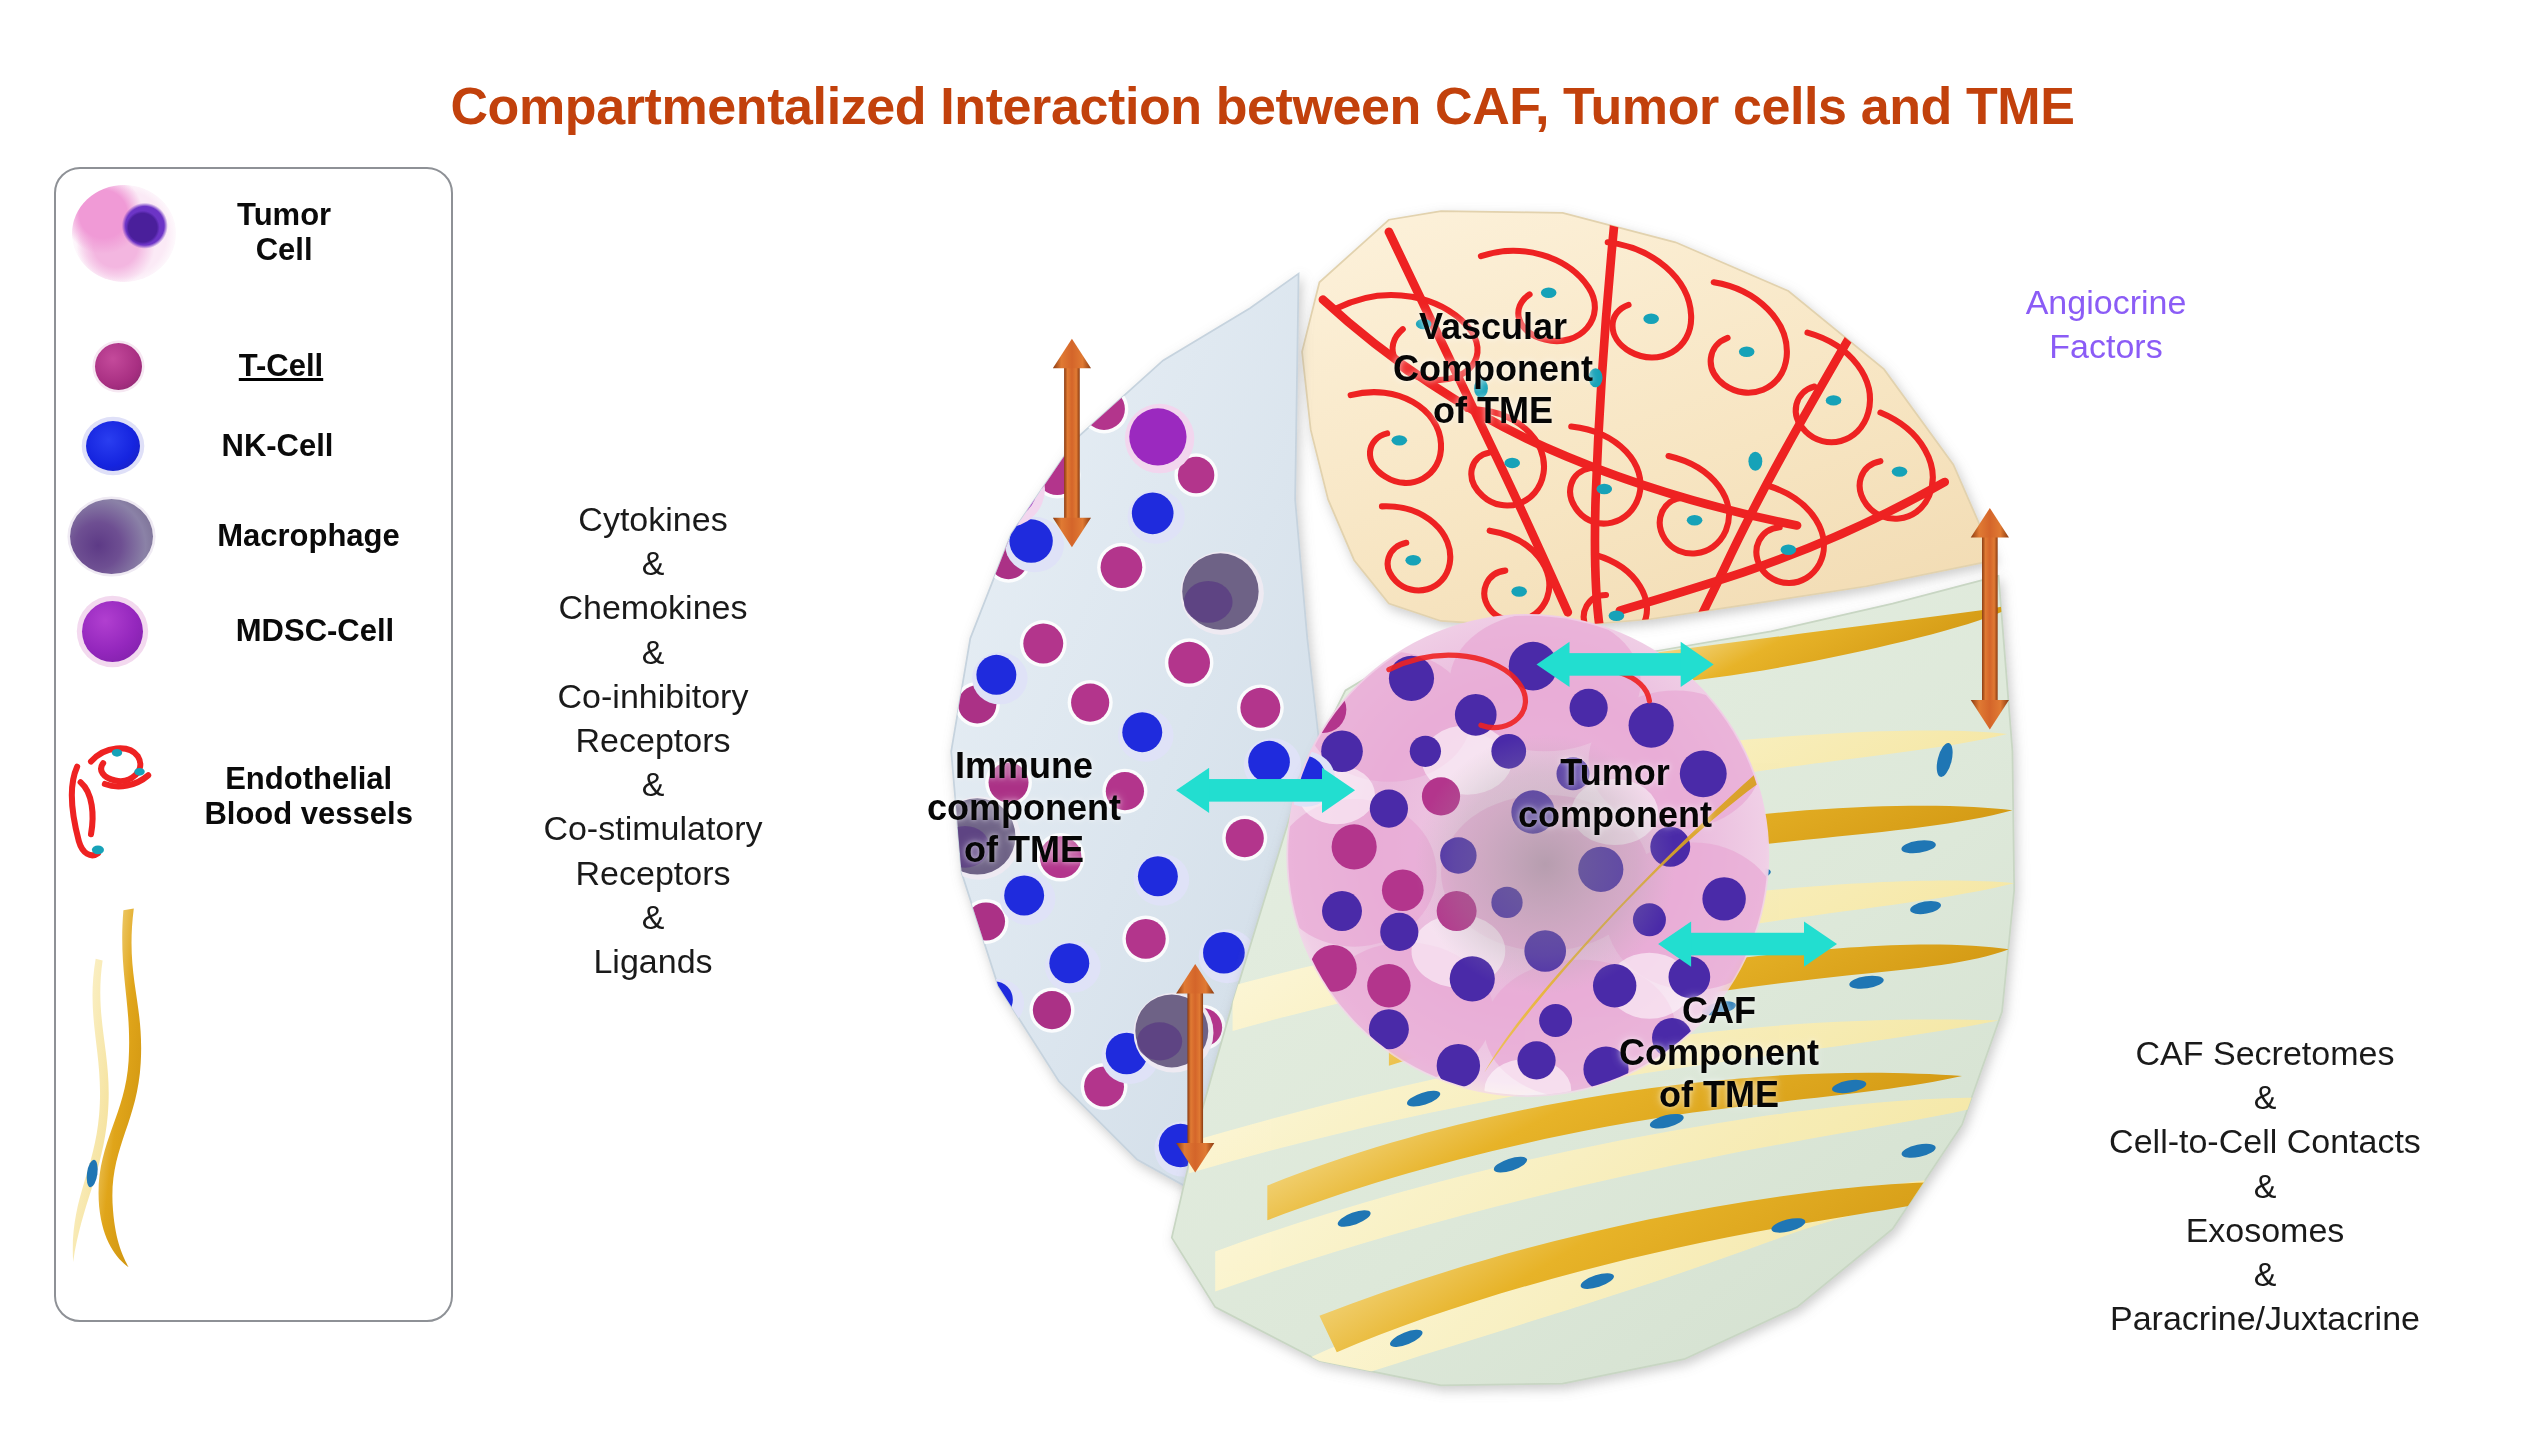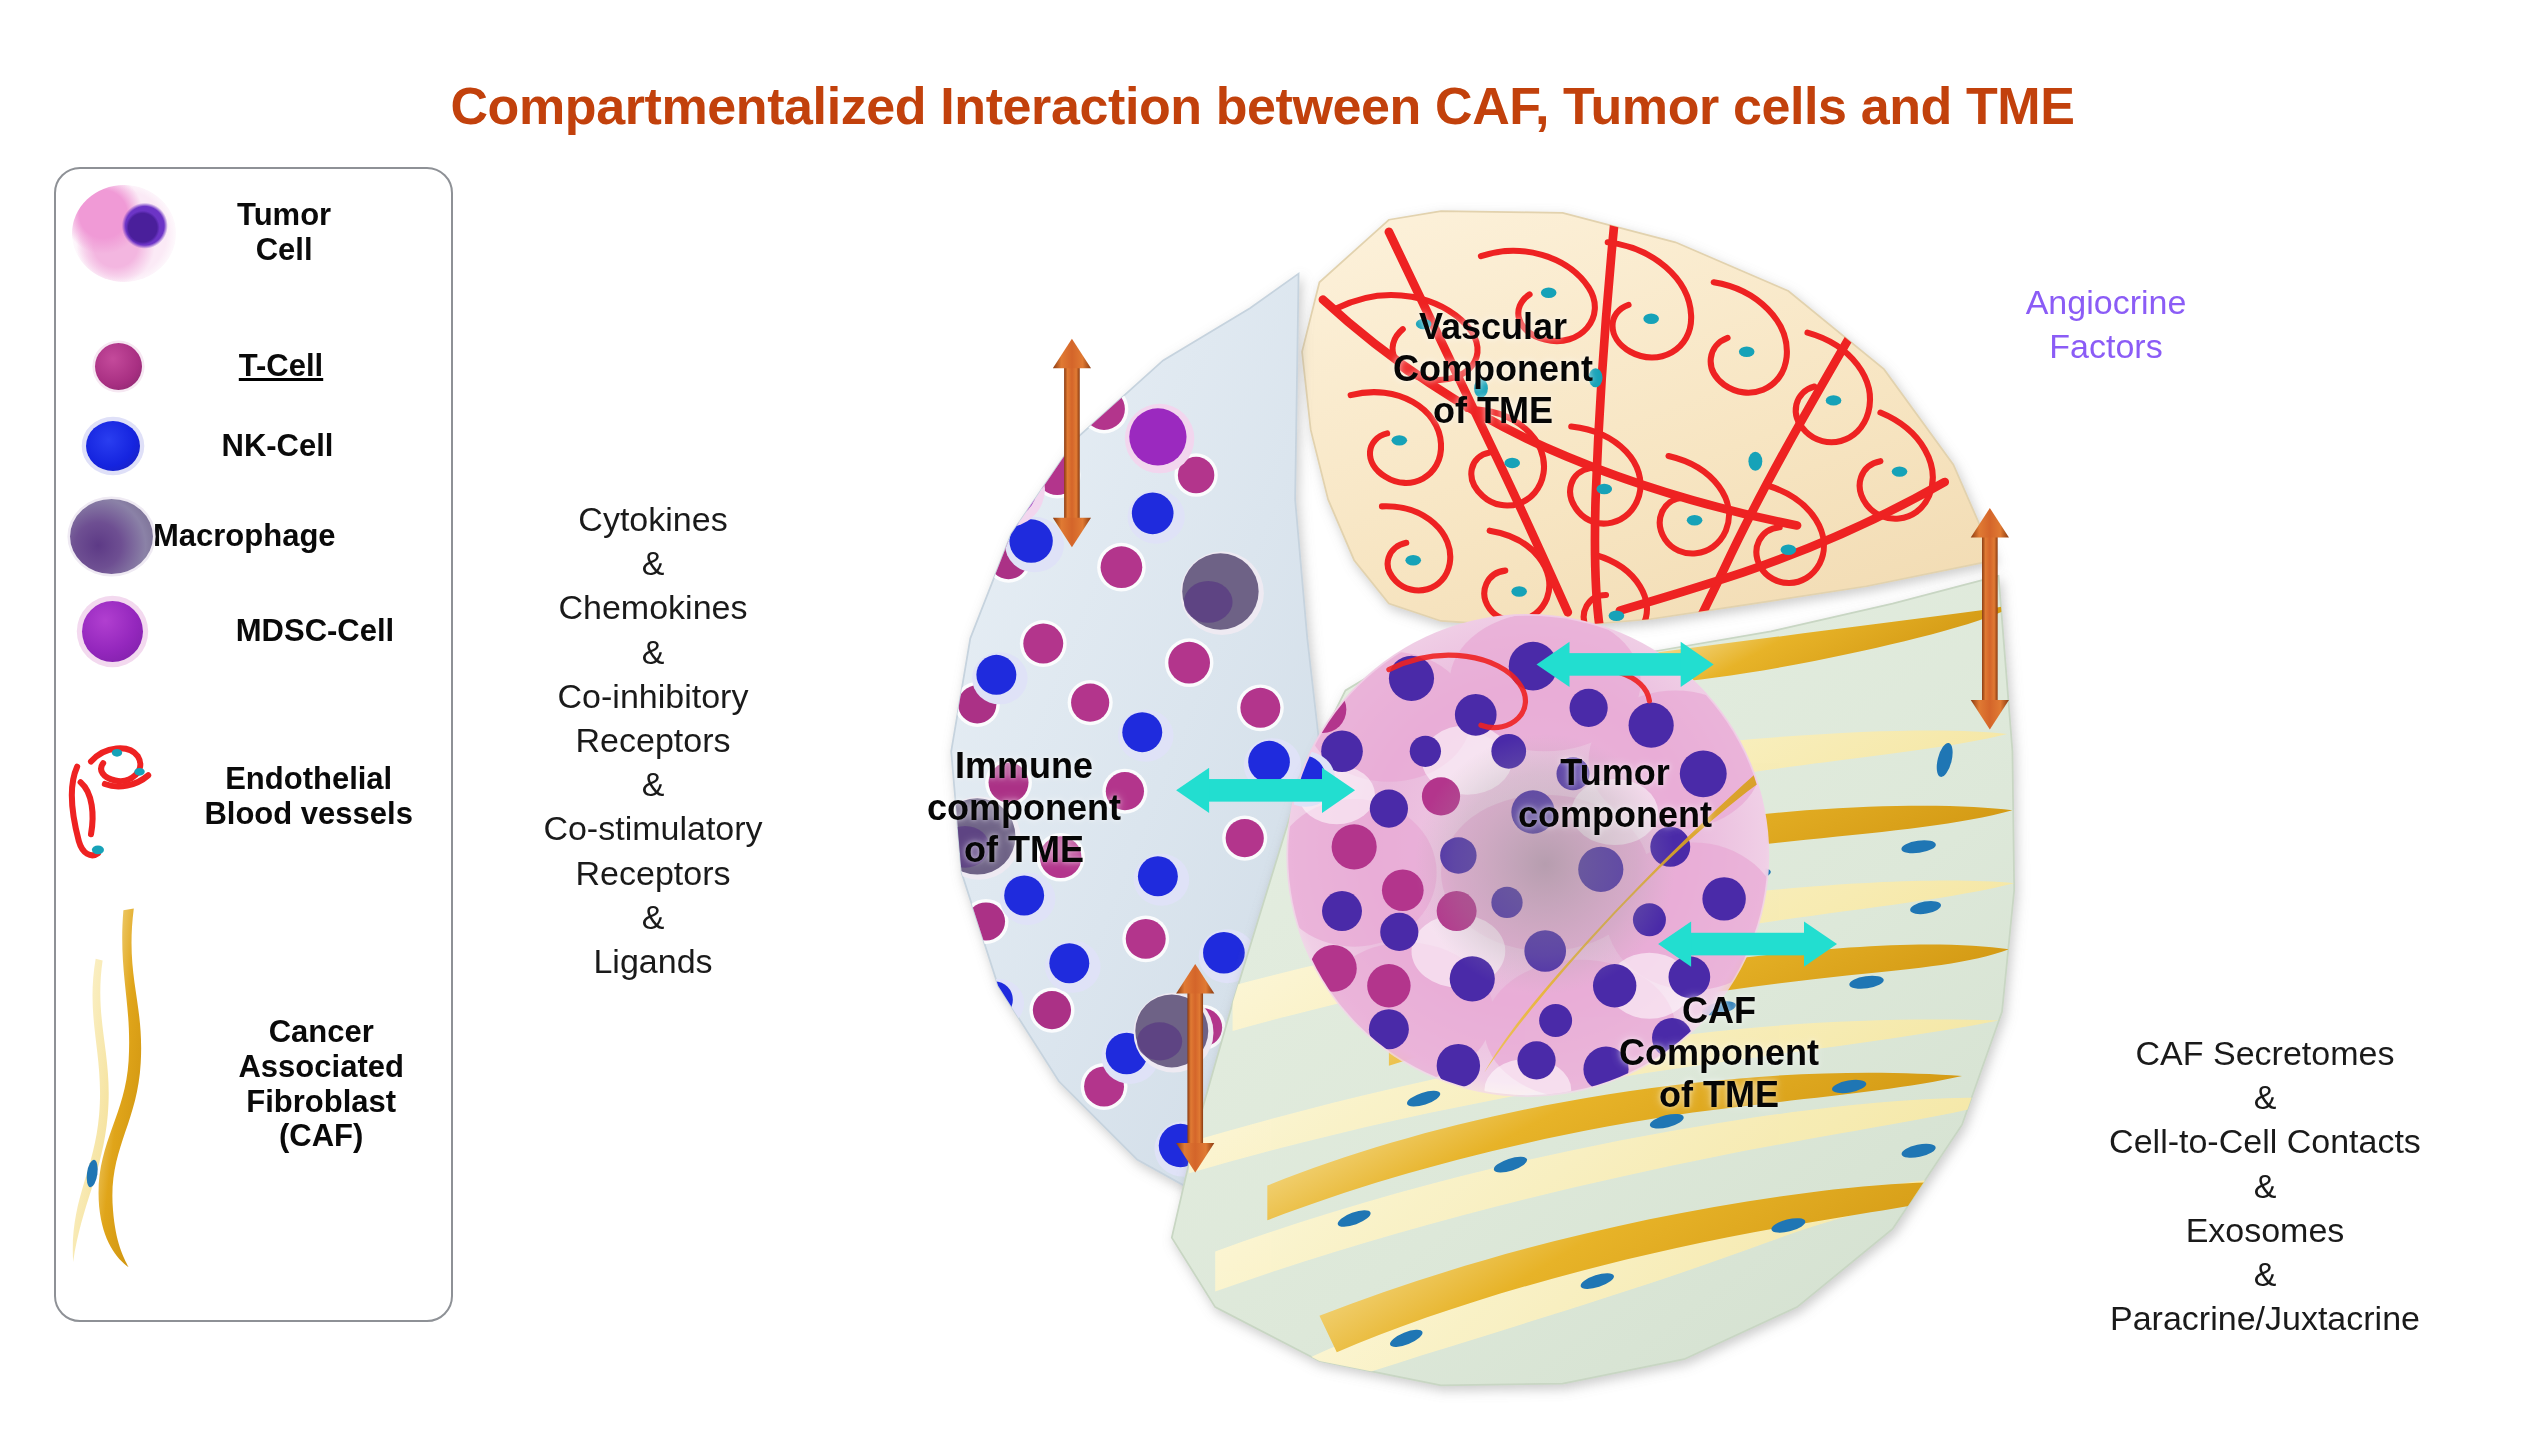--- a/index.html
+++ b/index.html
@@ -104,21 +104,21 @@
     <div class="legend-label" style="width:278px;text-align:center;">T-Cell</div>
   </div>
 
   <div class="legend-row" style="left:29.5px;top:252px;width:365px;">
     <div class="legend-icon ic-nkcell"></div>
     <div class="legend-label" style="width:276px;text-align:center;">NK-Cell</div>
   </div>
 
   <div class="legend-row" style="left:14px;top:330px;width:386px;">
     <div class="legend-icon ic-macro"></div>
-    <div class="legend-label" style="width:287px;">Macrophage</div>
+    <div class="legend-label" style="width:287px;text-align:center;padding-left:12px;">Macrophage</div>
   </div>
 
   <div class="legend-row" style="left:26px;top:432px;width:373px;">
     <div class="legend-icon ic-mdsc"></div>
     <div class="legend-label" style="width:295px;text-align:center;margin-left:32px;">MDSC-Cell</div>
   </div>
 
   <div class="legend-row" style="left:8.7px;top:563px;width:391px;">
     <div class="legend-icon ic-vessels">
       <svg viewBox="0 0 120 150">
@@ -152,21 +152,20 @@
               <stop offset="100%" stop-color="#f3dd8e"></stop>
           </linearGradient>
         </defs>
         <path d="M84,12 C74,90 96,120 92,190 C88,262 54,290 60,360 C63,398 72,414 78,426
                  C64,416 48,396 44,356 C38,286 74,254 78,188 C82,122 66,86 72,14 Z" fill="url(#fgA)"></path>
         <path d="M40,70 C28,140 50,180 44,250 C38,318 10,348 14,420
                  C24,352 48,318 54,250 C60,180 38,142 48,72 Z" fill="url(#fgB)"></path>
         <ellipse cx="36" cy="318" rx="6" ry="16" fill="#1f76b4" transform="rotate(8 36 318)"></ellipse>
       </svg>
     </div>
-    <div class="legend-label" style="width:260px;text-align:center;">Cancer<br>Associated<br>Fibroblast<br>(CAF)</div>
   </div>
 </div>
 
 <div id="left-text">Cytokines<br>&amp;<br>Chemokines<br>&amp;<br>Co-inhibitory<br>Receptors<br>&amp;<br>Co-stimulatory<br>Receptors<br>&amp;<br>Ligands</div>
 
 <div id="angiocrine">Angiocrine<br>Factors</div>
 <div id="caf-secretomes">CAF Secretomes<br>&amp;<br>Cell-to-Cell Contacts<br>&amp;<br>Exosomes<br>&amp;<br>Paracrine/Juxtacrine</div>
 
 <div id="diagram">
 <svg viewBox="0 0 1520 1460" preserveAspectRatio="none">

